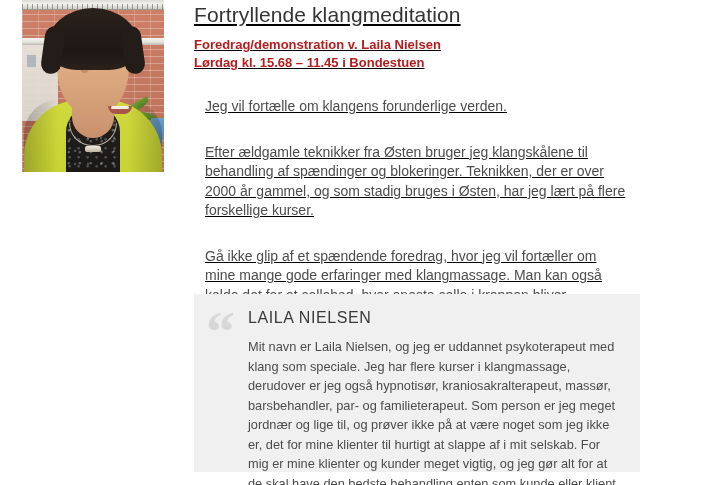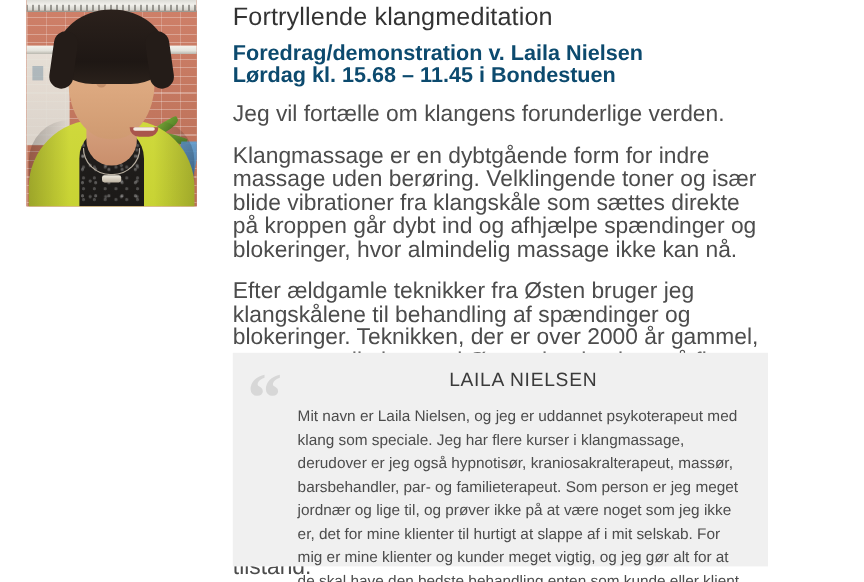--- a/index.html
+++ b/index.html
@@ -28,20 +28,21 @@
     top: 0px;
     width: 142px;
     height: 172px;
   }
 
   .content-col {
     position: absolute;
     left: 194px;
     top: 0px;
     width: 446px;
+    text-decoration: underline;
   }
 
   
   .photo {
     position: absolute;
     inset: 0;
     overflow: hidden;
     background: #c5795f;
   }
   .ph-wall {
@@ -291,29 +292,29 @@
     font-size: 21px;
     font-weight: 300;
     color: #333333;
     letter-spacing: 0.1px;
     line-height: 26px;
     padding-top: 2px;
   }
   .subtitle {
     margin: 0;
     padding-top: 8px;
-    font-size: 18px;
+    font-size: 13px;
     font-weight: bold;
-    color: #0c4a6e;
+    color: #b91c1c;
     line-height: 17.5px;
   }
   .body-p {
-    margin: 0;
+    margin: 11px;
     padding-top: 15px;
-    font-size: 19px;
+    font-size: 14px;
     font-weight: normal;
     color: #4c4c4c;
     line-height: 19.5px;
   }
 
   
   .quote-block {
     position: absolute;
     left: 194px;
     top: 294px;
@@ -346,21 +347,20 @@
     padding-left: 4px;
   }
   .quote-name {
     margin: 0;
     font-size: 16px;
     font-weight: 300;
     color: #3a3a3a;
     letter-spacing: 0.6px;
     line-height: 20px;
     text-transform: uppercase;
-    text-align: center;
   }
   .quote-text {
     margin: 0;
     padding-top: 9px;
     font-size: 12.8px;
     color: #4c4c4c;
     line-height: 19.5px;
   }
 </style>
 </head>
@@ -419,21 +419,20 @@
 
     <h1 class="title">Fortryllende klangmeditation</h1>
 
     <div class="subtitle">
       <div>Foredrag/demonstration v. Laila Nielsen</div>
       <div>Lørdag kl. 15.68 – 11.45 i Bondestuen</div>
     </div>
 
     <p class="body-p">Jeg vil fortælle om klangens forunderlige verden.</p>
 
-    <p class="body-p">Klangmassage er en dybtgående form for indre massage uden berøring. Velklingende toner og især blide vibrationer fra klangskåle som sættes direkte på kroppen går dybt ind og afhjælpe spændinger og blokeringer, hvor almindelig massage ikke kan nå.</p>
 
     <p class="body-p">Efter ældgamle teknikker fra Østen bruger jeg klangskålene til behandling af spændinger og blokeringer. Teknikken, der er over 2000 år gammel, og som stadig bruges i Østen, har jeg lært på flere forskellige kurser.</p>
 
     <p class="body-p">Gå ikke glip af et spændende foredrag, hvor jeg vil fortæller om mine mange gode erfaringer med klangmassage. Man kan også kalde det for et cellebad, hver eneste celle i kroppen bliver afbalanceret og afspændt, og kroppen kommer i balance, og derfra genfinder kroppen sin oprindelige tilstand.</p>
 
   </div>
 
   <div class="quote-block">
     <div class="quote-inner">
       <div class="quote-mark">“</div>

